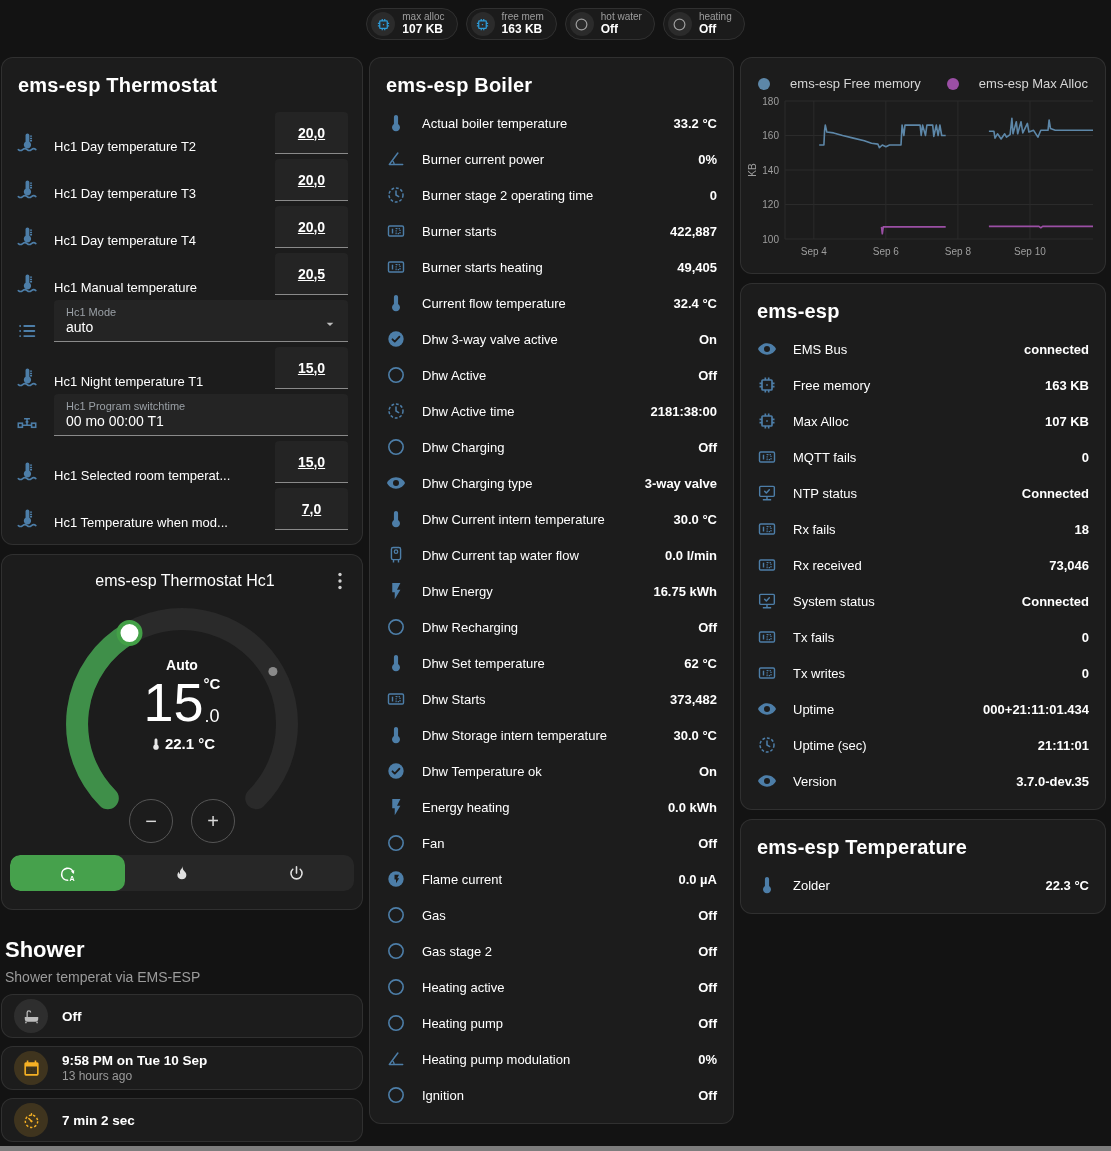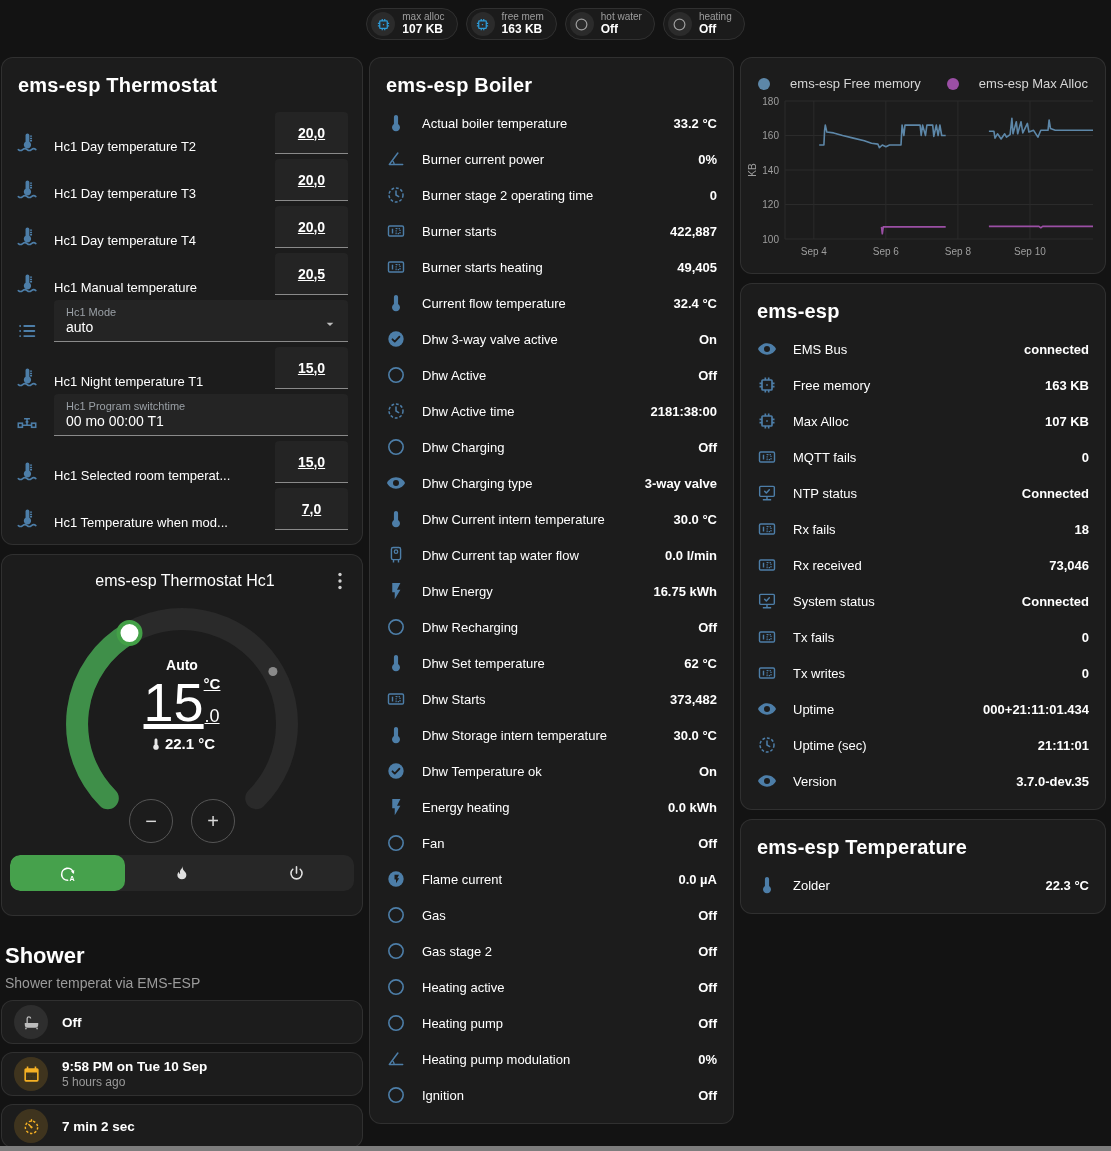--- a/index.html
+++ b/index.html
@@ -45,21 +45,21 @@
   .widebox .wvalue { font-size:14px; color:#fff; margin-top:1px; }
   .widebox .caret { position:absolute; right:10px; top:16px; width:16px; height:16px; color:#bdbdbd; }
 
   
   .hc1-head { display:flex; align-items:center; padding:14px 10px 0 16px; }
   .hc1-title { flex:1; text-align:center; font-size:16px; font-weight:500; padding-left:24px; }
   .kebab { width:24px; height:24px; color:#cfcfcf; cursor:pointer; }
   .dialwrap { position:relative; width:300px; height:236px; margin:6px auto 0 auto; }
   .dialcenter { position:absolute; left:0; top:58px; width:300px; text-align:center; }
   .dial-mode { font-size:14px; font-weight:700; }
-  .dial-temp { display:flex; justify-content:center; align-items:flex-start; margin-top:2px;text-decoration:underline; }
+  .dial-temp { display:flex; justify-content:center; align-items:flex-start; margin-top:2px; }
   .dial-big { font-size:54px; font-weight:400; line-height:1; }
   .dial-side { display:flex; flex-direction:column; justify-content:space-between; height:52px; }
   .dial-unit { font-size:15px; font-weight:600; }
   .dial-dec { font-size:18px; }
   .dial-cur { margin-top:6px; font-size:15px; font-weight:700; display:flex; align-items:center; justify-content:center; gap:2px; }
   .stepbtns { position:absolute; left:0; bottom:-8px; width:300px; display:flex; justify-content:center; gap:18px; }
   .stepbtn { width:44px; height:44px; border-radius:50%; border:1px solid #555; background:transparent;
     color:#d9d9d9; font-size:20px; cursor:pointer; display:flex; align-items:center; justify-content:center; }
   .modesbar { display:flex; margin:20px 8px 8px 8px; background:#272727; border-radius:10px; height:36px; overflow:hidden; }
   .modebtn { flex:1; display:flex; align-items:center; justify-content:center; cursor:pointer; color:#e0e0e0; }
@@ -311,21 +311,21 @@
     <div class="frow">
       <svg class="ic blue" style="width:22px;height:22px;">
                 <use href="#i-thermometer-water"></use>
               </svg>
       <div class="flabel">Hc1 Temperature when mod...</div>
       <input class="numbox" value="7,0" style="">
     </div>
           </div>
       </div>
 
-      <div class="card" style="padding-bottom:16px;">
+      <div class="card" style="padding-bottom:10px;">
         <div class="hc1-head">
           <div class="hc1-title">ems-esp Thermostat Hc1</div>
           <svg class="kebab">
               <use href="#i-dots-vertical"></use>
             </svg>
         </div>
         <div class="dialwrap">
           <svg id="dial-svg" width="300" height="236">
               <path d="M 75.8 199.2 A 105 105 0 1 1 224.2 199.2" stroke="#2a2a2a" stroke-width="22" fill="none" stroke-linecap="round"></path>
               <path d="M 75.8 199.2 A 105 105 0 0 1 97.5 34.1" stroke="#3f8f49" stroke-width="22" fill="none" stroke-linecap="round"></path>
@@ -389,21 +389,21 @@
       </span>
     </div>
     <div class="card scard">
       <span class="chip amber">
               <svg class="ic " style="width:19px;height:19px;color:currentColor;">
                 <use href="#i-calendar"></use>
               </svg>
             </span>
       <span class="stxt">
         <div class="sprimary">9:58 PM on Tue 10 Sep</div>
-        <div class="ssecondary">5 hours ago</div>
+        <div class="ssecondary">13 hours ago</div>
       </span>
     </div>
     <div class="card scard">
       <span class="chip amber">
               <svg class="ic " style="width:19px;height:19px;color:currentColor;">
                 <use href="#i-timer"></use>
               </svg>
             </span>
       <span class="stxt">
         <div class="sprimary">7 min 2 sec</div>

